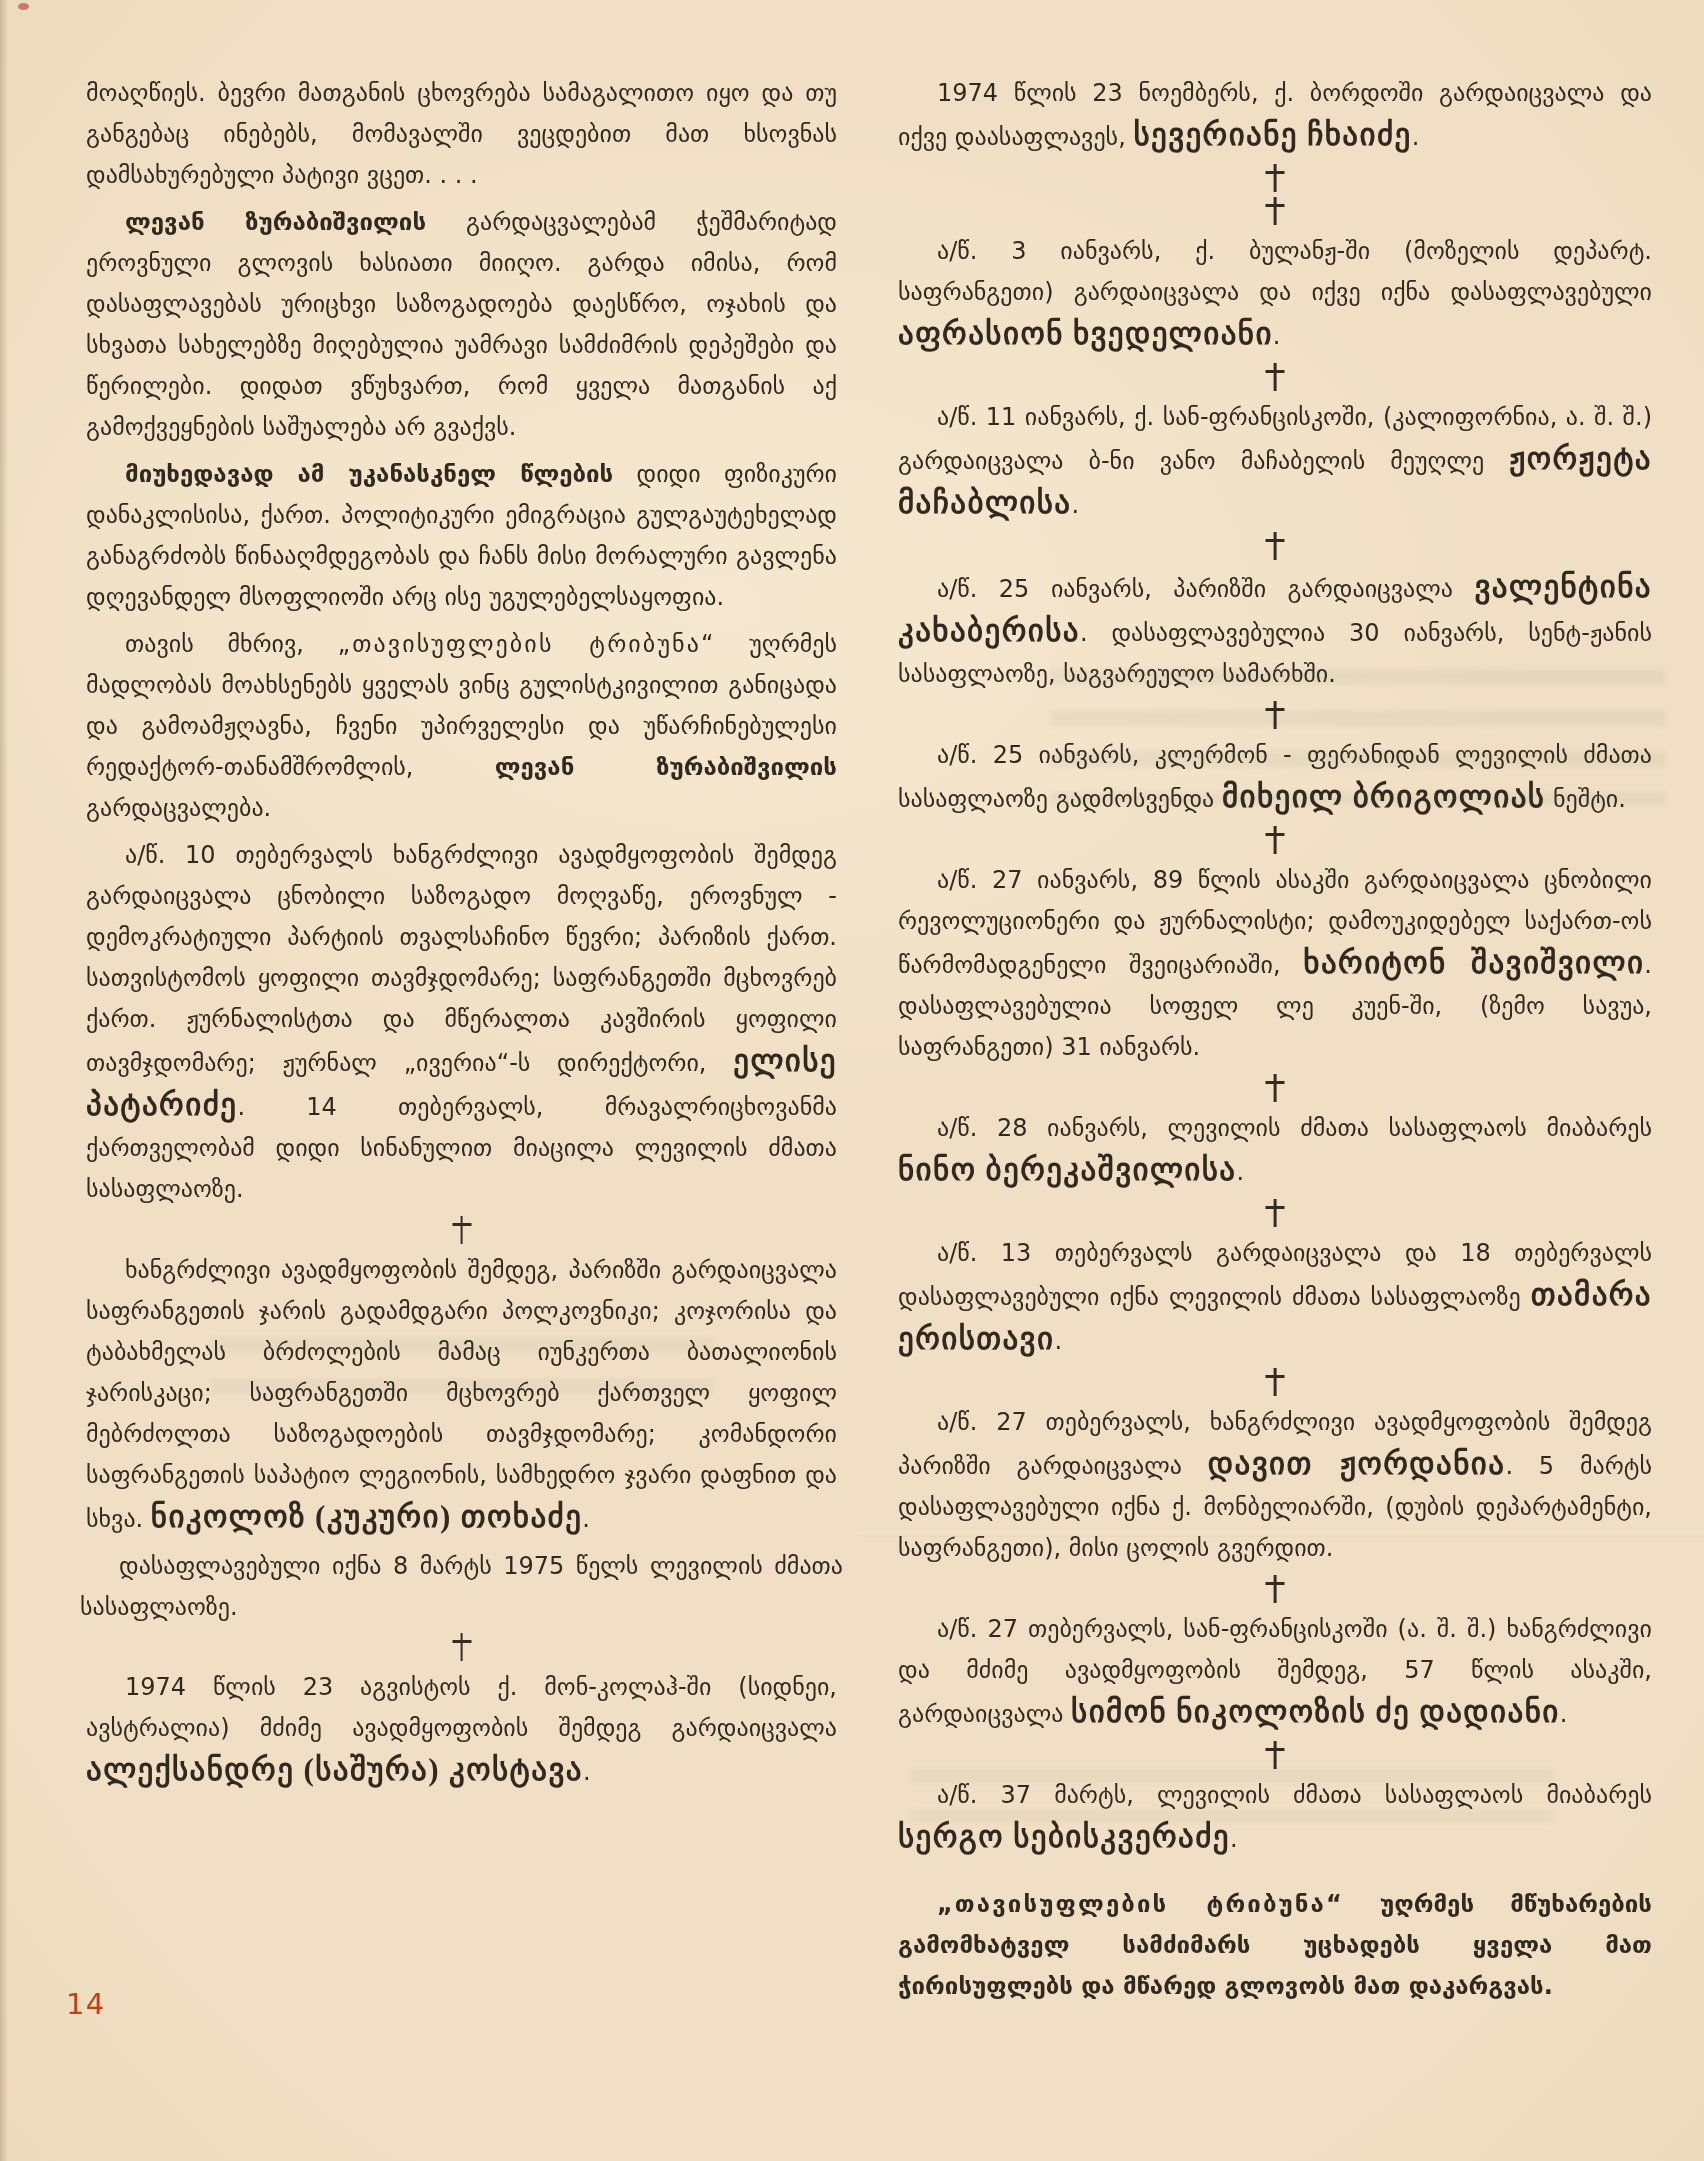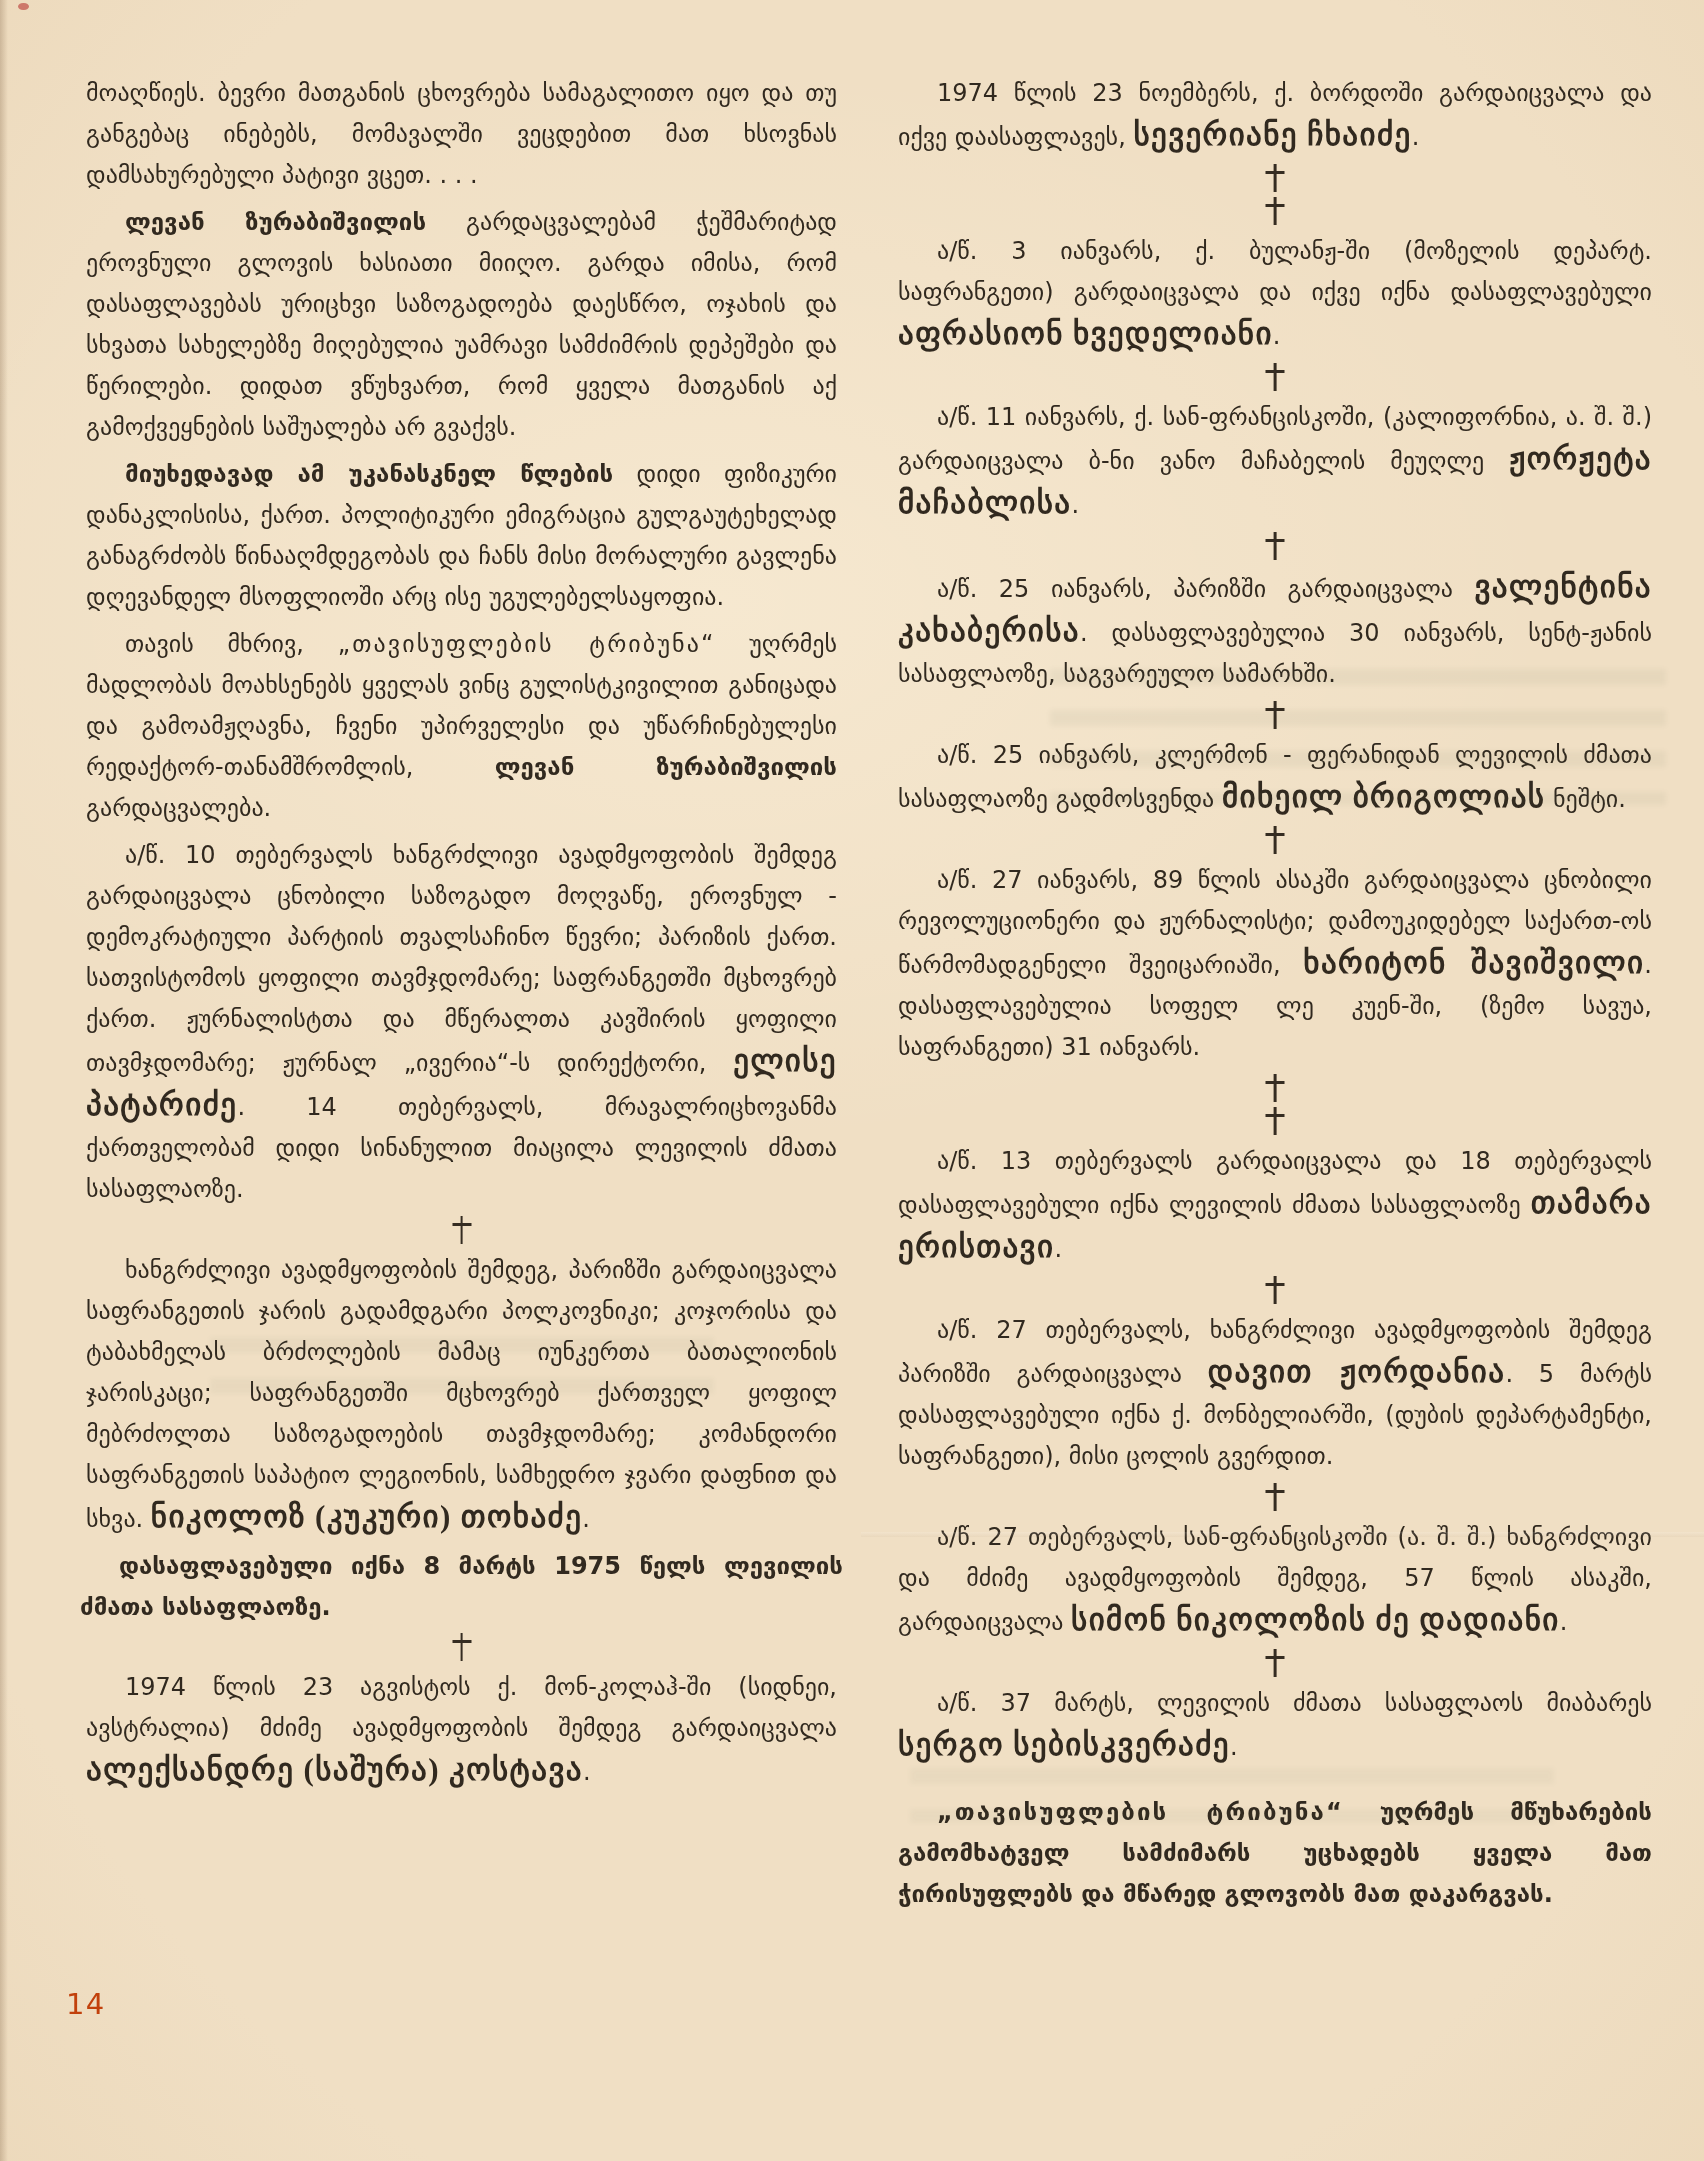--- a/index.html
+++ b/index.html
@@ -17,21 +17,21 @@
   .col{font-size:24px;line-height:41px;text-align:justify;}
   .col-left{width:763px;}
   .col-right{width:766px;}
   .para{margin:6px;text-indent:39px;}
   .noindent{text-indent:0;}
   .b{font-weight:bold;}
   .sp{letter-spacing:2.1px;}
   .caps{font-weight:bold;font-size:31px;letter-spacing:1.4px;font-family:Liberation Serif, serif;}
   .heading{margin:50px 0 60px;text-indent:0;text-align:left;font-weight:bold;font-size:27px;letter-spacing:2.1px;padding-left:31px;white-space:nowrap;}
   .heading .cross-glyph{margin-right:14px;font-size:29px;}
-  .burial-note{margin:0;text-indent:39px;font-weight:bold;}
+  .burial-note{margin:0;text-indent:39px;}
   .cross{position:relative;width:100%;height:28px;margin:4.9px 0 3.5px;}
   .cross::before{content:"";position:absolute;left:50%;top:0;width:2.8px;height:28px;background:#352c21;transform:translateX(-50%);}
   .cross::after{content:"";position:absolute;left:50%;top:7px;width:19px;height:2.8px;background:#352c21;transform:translateX(-50%);}
   .closing{margin-top:24px;font-weight:bold;}
   .page-number{position:absolute;left:66px;top:1987px;font-size:29px;letter-spacing:1.4px;color:#c2410c;}
   .edge-shadow{position:absolute;left:0;top:0;width:8.4px;height:100%;background:linear-gradient(90deg, rgba(120,90,60,0.28), rgba(120,90,60,0));}
   .speck{position:absolute;left:18px;top:2.8px;width:11.2px;height:7.7px;border-radius:50%;background:#c2574d;opacity:.75;}
   .bleed{position:absolute;filter:blur(2.8px);background:repeating-linear-gradient(180deg, rgba(74,90,64,0) 0 11.2px, rgba(74,90,64,1) 11.2px 26.6px, rgba(74,90,64,0) 26.6px 41px);}
   #bleed-1{left:1050px;top:658px;width:616px;height:147px;opacity:.055;}
   #bleed-2{left:210px;top:1326px;width:504px;height:91px;opacity:.045;}
@@ -98,20 +98,21 @@
     <div class="cross"></div>
 
     <p class="para"><span>ა/წ. 25 იანვარს, კლერმონ - ფერანიდან ლევილის ძმათა სასაფლაოზე გადმოსვენდა </span><span class="caps">მიხეილ ბრიგოლიას</span><span> ნეშტი.</span></p>
 
     <div class="cross"></div>
 
     <p class="para"><span>ა/წ. 27 იანვარს, 89 წლის ასაკში გარდაიცვალა ცნობილი რევოლუციონერი და ჟურნალისტი; დამოუკიდებელ საქართ-ოს წარმომადგენელი შვეიცარიაში, </span><span class="caps">ხარიტონ შავიშვილი</span><span>. დასაფლავებულია სოფელ ლე კუენ-ში, (ზემო სავუა, საფრანგეთი) 31 იანვარს.</span></p>
 
     <div class="cross"></div>
 
+    <p class="para"><span>ა/წ. 28 იანვარს, ლევილის ძმათა სასაფლაოს მიაბარეს </span><span class="caps">ნინო ბერეკაშვილისა</span><span>.</span></p>
 
     <div class="cross"></div>
 
     <p class="para"><span>ა/წ. 13 თებერვალს გარდაიცვალა და 18 თებერვალს დასაფლავებული იქნა ლევილის ძმათა სასაფლაოზე </span><span class="caps">თამარა ერისთავი</span><span>.</span></p>
 
     <div class="cross"></div>
 
     <p class="para"><span>ა/წ. 27 თებერვალს, ხანგრძლივი ავადმყოფობის შემდეგ პარიზში გარდაიცვალა </span><span class="caps">დავით ჟორდანია</span><span>. 5 მარტს დასაფლავებული იქნა ქ. მონბელიარში, (დუბის დეპარტამენტი, საფრანგეთი), მისი ცოლის გვერდით.</span></p>
 
     <div class="cross"></div>

